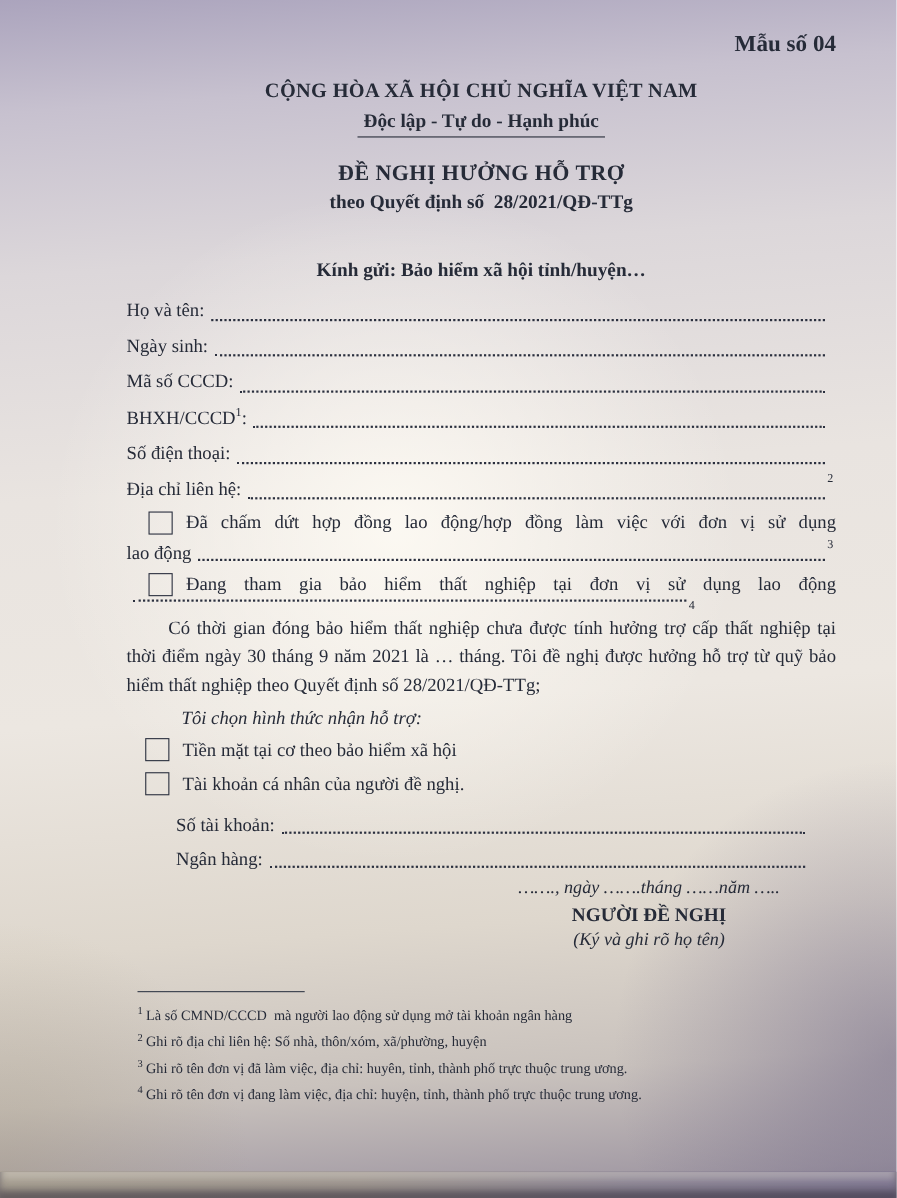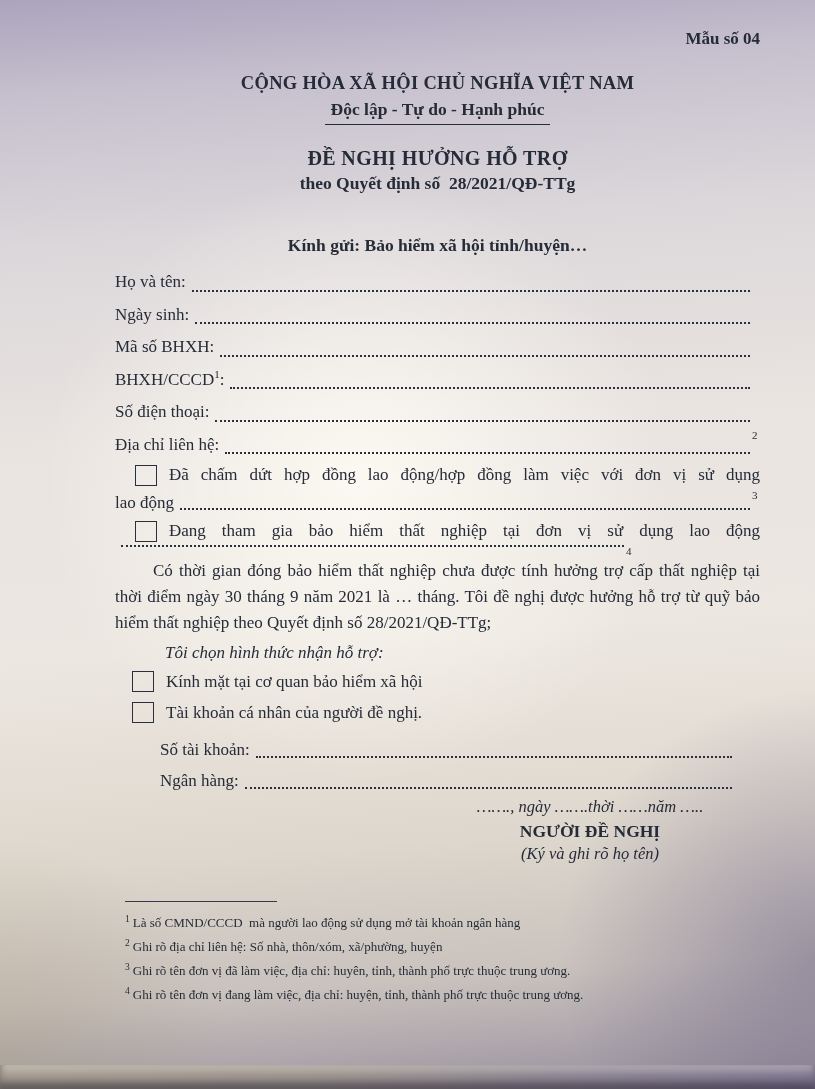--- a/index.html
+++ b/index.html
@@ -9,21 +9,21 @@
   .photo {
     position:relative; width:815px; height:1089px; overflow:hidden;
     background:
       radial-gradient(55% 40% at 44% 44%, rgba(255,252,245,0.85), rgba(255,252,245,0) 70%),
       radial-gradient(45% 35% at 100% 88%, rgba(108,99,132,0.50), rgba(108,99,132,0) 70%),
       radial-gradient(40% 30% at 0% 98%, rgba(160,148,120,0.35), rgba(160,148,120,0) 70%),
       linear-gradient(176deg, #aba4bd 0%, #c7c1cf 9%, #dcd7da 22%, #e9e4e0 40%, #ece7e1 58%, #ded7cd 76%, #c9c2bd 88%, #a29aa4 97%, #8d8695 100%);
   }
   .page { position:absolute; inset:0; padding:28px 55px 0 115px; }
 
-  .form-number { text-align:right; font-weight:bold; font-size:17px; line-height:22px; }
+  .form-number { text-align:right; font-weight:bold; font-size:21px; line-height:22px; }
 
   .nat-header { margin-top:20px; text-align:center; }
   .nat-header .l1 { font-weight:bold; font-size:18.5px; line-height:26px; letter-spacing:0.3px; }
   .nat-header .l2 { display:inline-block; font-weight:bold; font-size:17.5px; line-height:26px;
                     padding:0 6px 2px 6px; border-bottom:1.6px solid #262b38; }
 
   .doc-title { margin-top:20px; text-align:center; }
   .doc-title .l1 { font-weight:bold; font-size:20px; line-height:26px; letter-spacing:0.4px; }
   .doc-title .l2 { font-weight:bold; font-size:17.5px; line-height:25px; }
 
@@ -94,21 +94,21 @@
         <span class="label"><span>Họ và tên:</span><sup></sup><span></span></span>
         <span class="dots"></span>
           <sup class="end-sup"></sup>
       </div>
       <div class="field-row">
         <span class="label"><span>Ngày sinh:</span><sup></sup><span></span></span>
         <span class="dots"></span>
           <sup class="end-sup"></sup>
       </div>
       <div class="field-row">
-        <span class="label"><span>Mã số BHXH:</span><sup></sup><span></span></span>
+        <span class="label"><span>Mã số CCCD:</span><sup></sup><span></span></span>
         <span class="dots"></span>
           <sup class="end-sup"></sup>
       </div>
       <div class="field-row">
         <span class="label"><span>BHXH/CCCD</span><sup>1</sup><span>:</span></span>
         <span class="dots"></span>
           <sup class="end-sup"></sup>
       </div>
       <div class="field-row">
         <span class="label"><span>Số điện thoại:</span><sup></sup><span></span></span>
@@ -141,40 +141,40 @@
         <sup class="end-sup">4</sup>
       </div>
     </div>
 
     <div class="paragraph">Có thời gian đóng bảo hiểm thất nghiệp chưa được tính hưởng trợ cấp thất nghiệp tại thời điểm ngày 30 tháng 9 năm 2021 là … tháng. Tôi đề nghị được hưởng hỗ trợ từ quỹ bảo hiểm thất nghiệp theo Quyết định số 28/2021/QĐ-TTg;</div>
 
     <div class="pay-heading">Tôi chọn hình thức nhận hỗ trợ:</div>
 
     <div class="option-row">
       <span class="checkbox"></span>
-      <span>Kính mặt tại cơ quan bảo hiểm xã hội</span>
+      <span>Tiền mặt tại cơ theo bảo hiểm xã hội</span>
     </div>
     <div class="option-row">
       <span class="checkbox"></span>
       <span>Tài khoản cá nhân của người đề nghị.</span>
     </div>
 
     <div class="account">
       <div class="field-row">
         <span class="label">Số tài khoản:</span>
         <span class="dots"></span>
       </div>
       <div class="field-row">
         <span class="label">Ngân hàng:</span>
         <span class="dots"></span>
       </div>
     </div>
 
     <div class="signature">
-      <div class="date-line">……., ngày …….thời ……năm …..</div>
+      <div class="date-line">……., ngày …….tháng ……năm …..</div>
       <div class="signer-title">NGƯỜI ĐỀ NGHỊ</div>
       <div class="signer-note">(Ký và ghi rõ họ tên)</div>
     </div>
 
     <div class="separator"></div>
 
     <div class="footnotes">
       <div class="footnote"><sup>1</sup><span class="prewrap">Là số CMND/CCCD  mà người lao động sử dụng mở tài khoản ngân hàng</span></div>
       <div class="footnote"><sup>2</sup><span class="prewrap">Ghi rõ địa chỉ liên hệ: Số nhà, thôn/xóm, xã/phường, huyện</span></div>
       <div class="footnote"><sup>3</sup><span class="prewrap">Ghi rõ tên đơn vị đã làm việc, địa chỉ: huyên, tỉnh, thành phố trực thuộc trung ương.</span></div>

